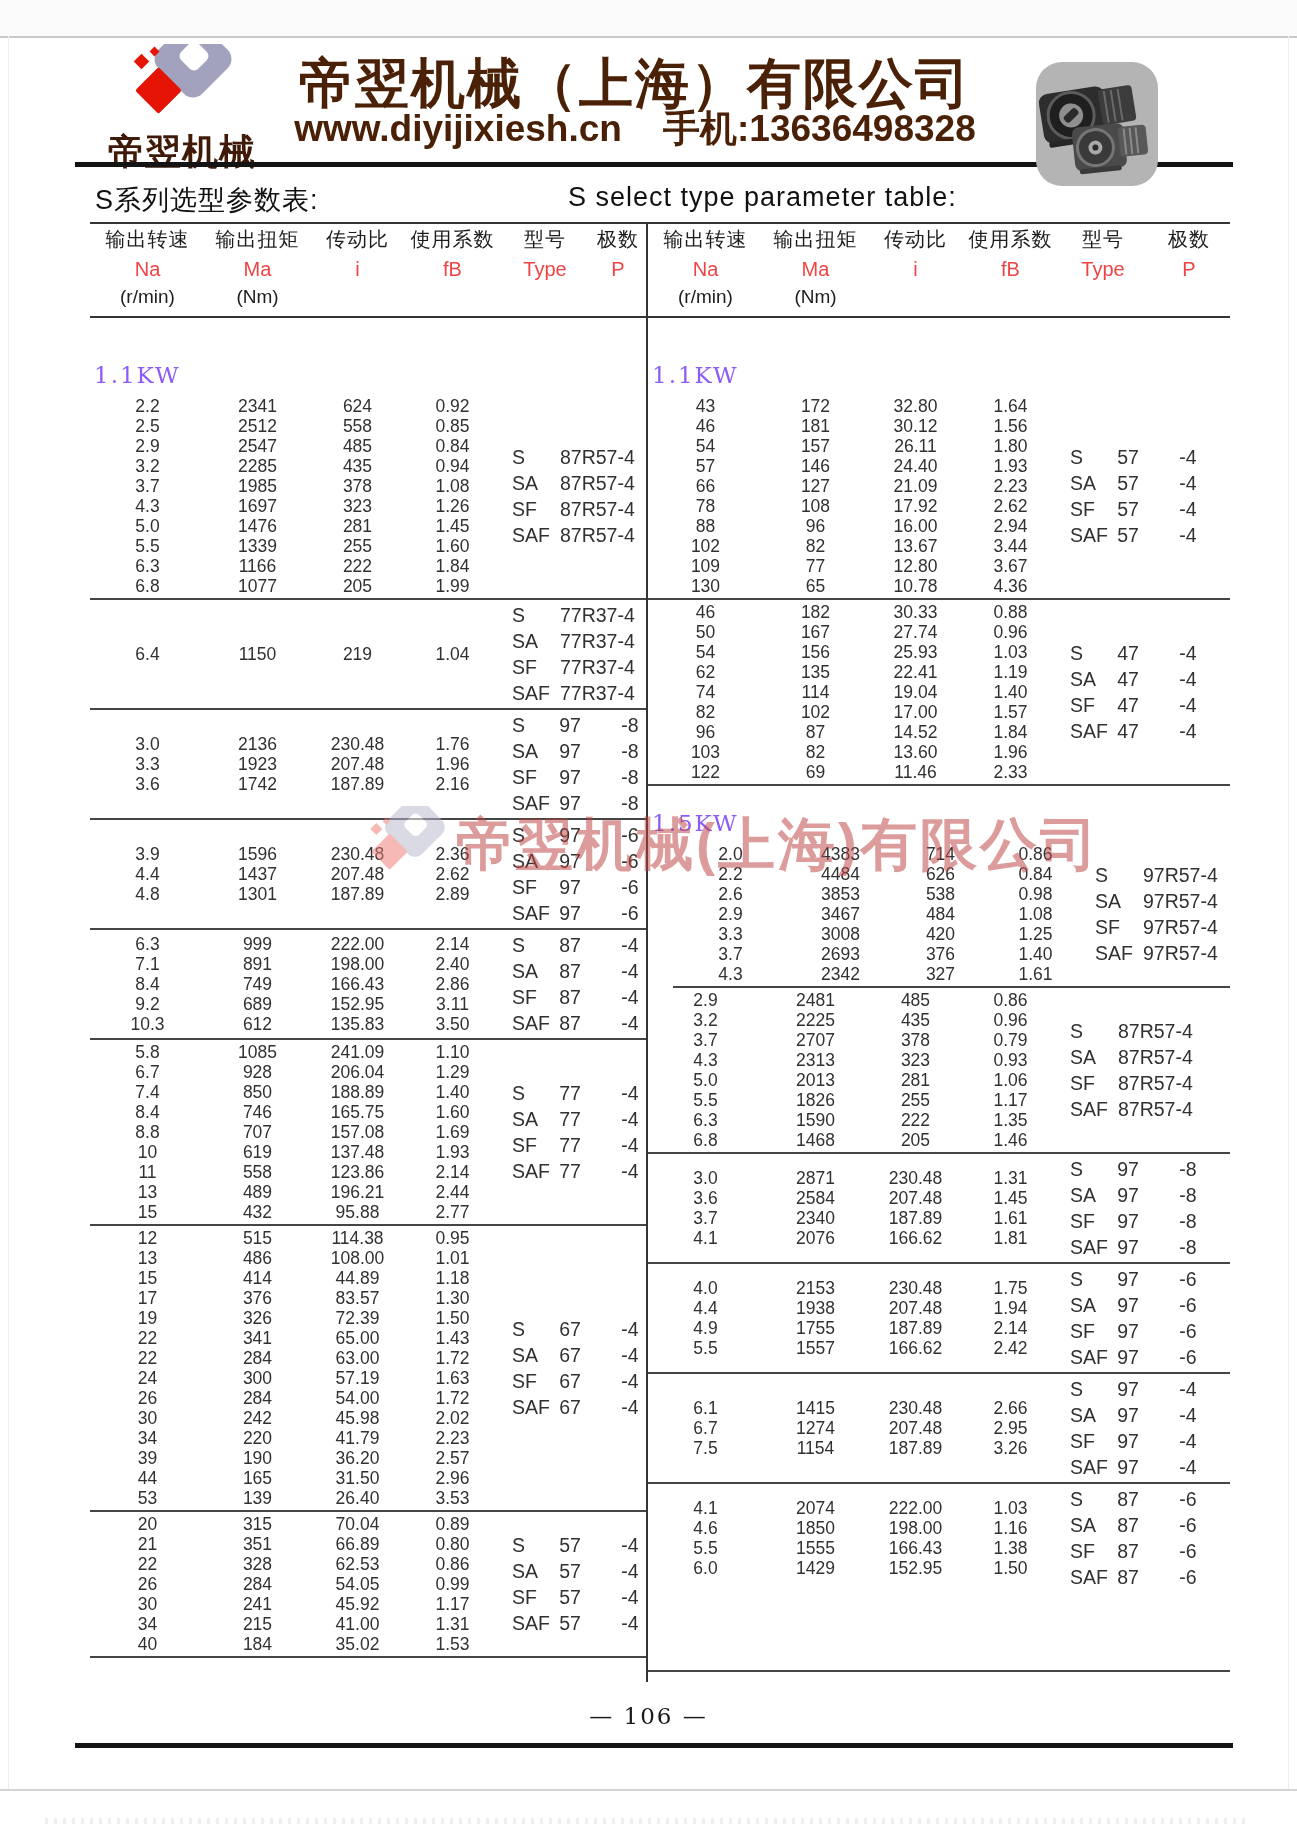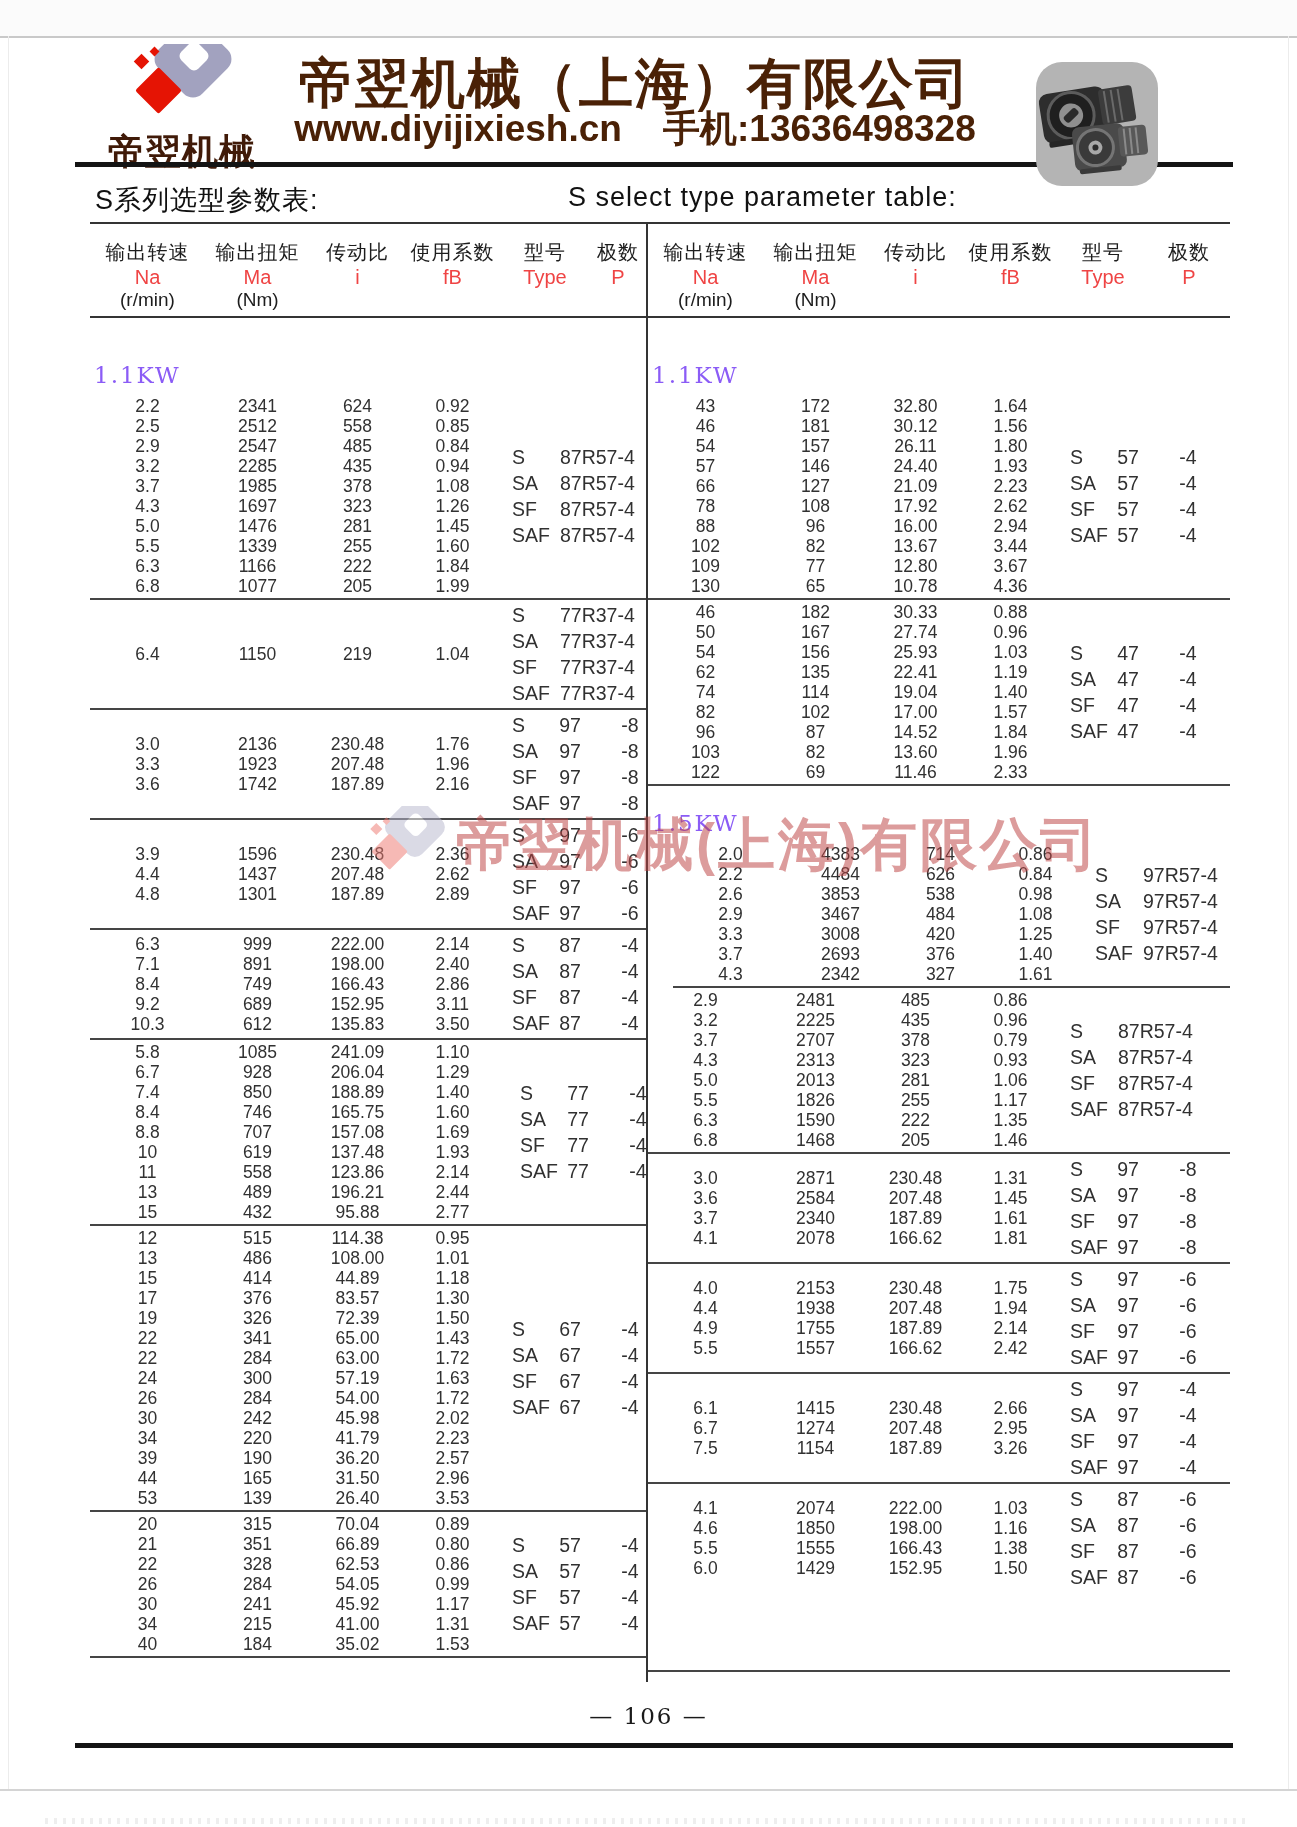--- a/index.html
+++ b/index.html
@@ -28,21 +28,21 @@
   .tbl-title{position:absolute;top:182px;font-size:27px;color:#111;letter-spacing:1px;white-space:nowrap;}
   #left-title{left:95px;} #right-title{left:568px;}
   
   .tables-topline{position:absolute;left:90px;top:222px;width:1140px;height:2px;background:#343434;}
   .tables-divider{position:absolute;left:646px;top:222px;width:2px;height:1460px;background:#343434;}
   .ptable{position:absolute;top:222px;}
   #table-left{left:90px;width:556px;}
   #table-right{left:648px;width:582px;}
   .thead{display:flex;height:94px;border-bottom:2px solid #343434;}
   .hcell{display:flex;flex-direction:column;justify-content:space-between;text-align:center;}
-  .hzh{font-size:20px;color:#1d1d1d;padding-top:17px;letter-spacing:1px;}
+  .hzh{font-size:20px;color:#1d1d1d;padding-top:4px;letter-spacing:1px;}
   .hsym{font-size:20px;color:#ef4444;}
   .hunit{font-size:19px;color:#1d1d1d;padding-bottom:8px;min-height:19px;}
   .w0,.c0{width:115px;} .w1,.c1{width:105px;} .w2,.c2{width:95px;} .w3,.c3{width:95px;}
   .w4{width:90px;} .w5{flex:1;}
   .section-label{font-family:"DejaVu Serif",serif;font-size:23px;color:#8b5cf6;
     margin:24px 0 6px 4px;letter-spacing:2px;}
   .section-label.first{margin-top:44px;}
   .block{display:flex;align-items:center;border-bottom:2px solid #454545;}
   .nums{display:flex;width:410px;align-items:flex-end;}
   .ncol{text-align:center;font-size:17.5px;color:#313131;}
@@ -395,21 +395,21 @@
           <span class="tm">87</span>
           <span class="te">-4</span>
         </div>
         <div class="type-row">
           <span class="tp">SAF</span>
           <span class="tm">87</span>
           <span class="te">-4</span>
         </div>
       </div>
     </div>
-    <div class="block" style="min-height: 184px; gap: 8px;">
+    <div class="block" style="min-height: 184px;">
       <div class="nums">
         <div class="ncol c0">
           <div class="nval">5.8</div>
           <div class="nval">6.7</div>
           <div class="nval">7.4</div>
           <div class="nval">8.4</div>
           <div class="nval">8.8</div>
           <div class="nval">10</div>
           <div class="nval">11</div>
           <div class="nval">13</div>
@@ -929,21 +929,21 @@
         <div class="ncol c0">
           <div class="nval">3.0</div>
           <div class="nval">3.6</div>
           <div class="nval">3.7</div>
           <div class="nval">4.1</div>
         </div>
         <div class="ncol c1">
           <div class="nval">2871</div>
           <div class="nval">2584</div>
           <div class="nval">2340</div>
-          <div class="nval">2078</div>
+          <div class="nval">2076</div>
         </div>
         <div class="ncol c2">
           <div class="nval">230.48</div>
           <div class="nval">207.48</div>
           <div class="nval">187.89</div>
           <div class="nval">166.62</div>
         </div>
         <div class="ncol c3">
           <div class="nval">1.31</div>
           <div class="nval">1.45</div>

